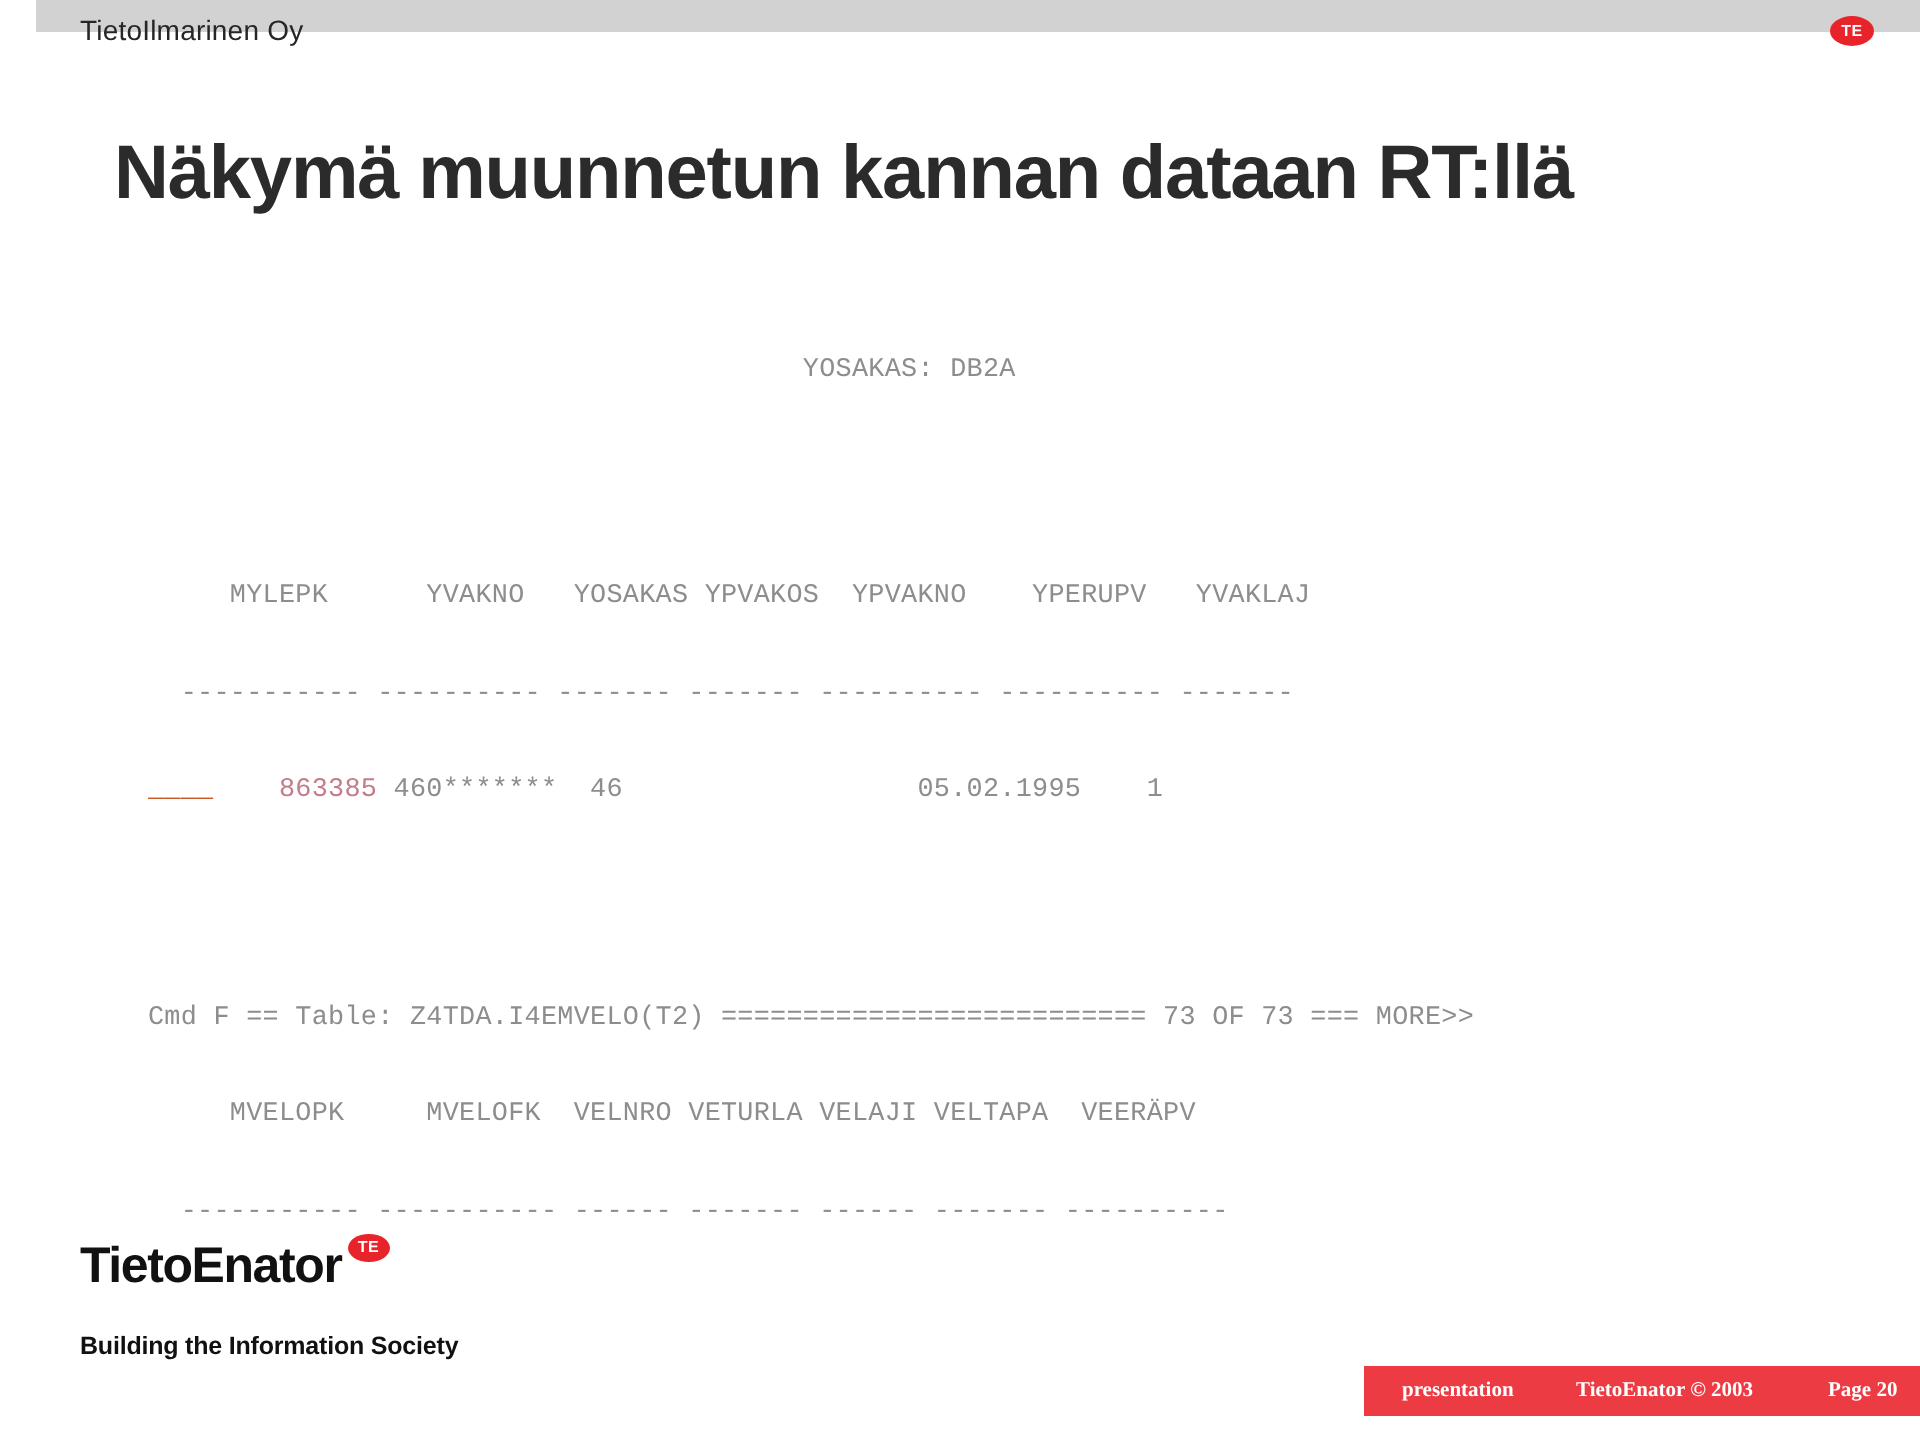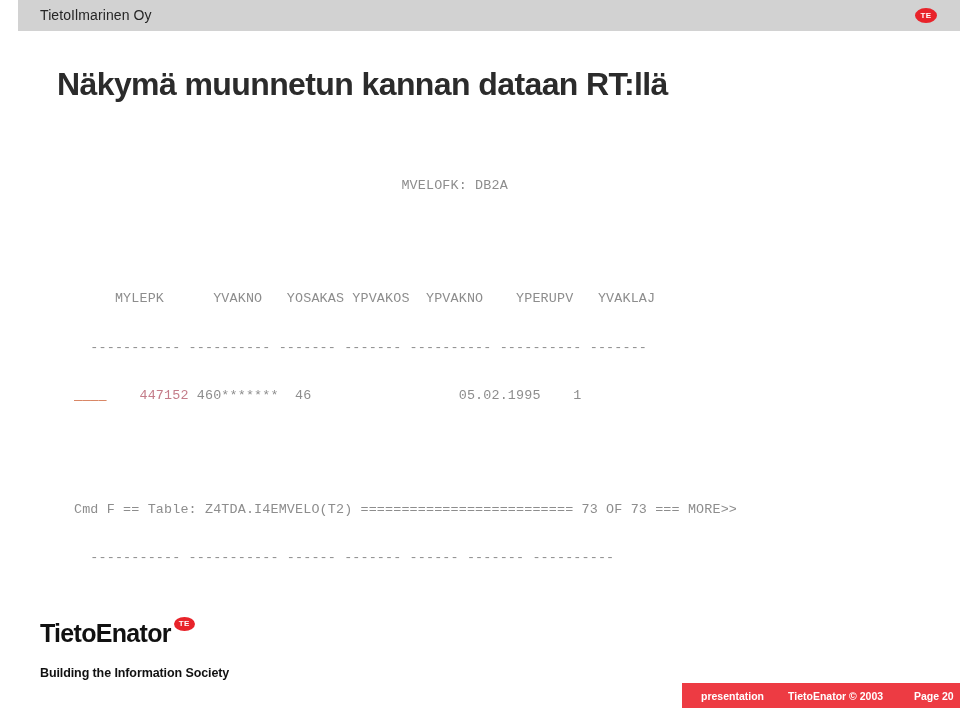--- a/index.html
+++ b/index.html
@@ -15,21 +15,21 @@
     font-family: "Liberation Sans", sans-serif;
     color: #1a1a1a;
   }
 
   
   #top-band {
     position: absolute;
     left: 18px;
     top: 0;
     width: 942px;
-    height: 31px;
+    height: 16px;
     background: #d2d2d2;
   }
   #top-band-title {
     position: absolute;
     left: 22px;
     top: 7px;
     font-size: 14px;
     color: #262626;
     letter-spacing: .1px;
     white-space: nowrap;
@@ -48,21 +48,21 @@
     line-height: 15px;
     text-align: center;
     letter-spacing: .3px;
   }
 
   
   #page-title {
     position: absolute;
     left: 57px;
     top: 66px;
-    font-size: 32px;
+    font-size: 38px;
     font-weight: bold;
     color: #2b2b2b;
     letter-spacing: -0.6px;
     white-space: nowrap;
   }
 
   
   #terminal {
     position: absolute;
     left: 74px;
@@ -129,46 +129,48 @@
     height: 25px;
     background: #ed3b43;
     color: #ffffff;
     font-size: 10.5px;
     font-weight: bold;
   }
   #footer-bar span {
     position: absolute;
     top: 7px;
     white-space: nowrap;
+    font-family: Liberation Serif, serif;
   }
   #footer-presentation { left: 19px; }
   #footer-copyright   { left: 106px; }
   #footer-page        { left: 216px; padding-left: 16px; }
 </style>
 </head>
 <body>
 
 <div id="top-band">
   <div id="top-band-title">TietoIlmarinen Oy</div>
   <div id="top-logo">TE</div>
 </div>
 
 <div id="page-title">Näkymä muunnetun kannan dataan RT:llä</div>
 
 <div id="terminal">
 
-  <div class="row">                                        MVELOFK: DB2A</div>
+  <div class="row">                                        YOSAKAS: DB2A</div>
   <div class="blank"></div>
 
   <div class="row">     MYLEPK      YVAKNO   YOSAKAS YPVAKOS  YPVAKNO    YPERUPV   YVAKLAJ</div>
   <div class="row">  ----------- ---------- ------- ------- ---------- ---------- -------</div>
-  <div class="row"><span class="sel">____</span><span class="hl-red">    447152</span><span> 460*******  46                  05.02.1995    1</span></div>
+  <div class="row"><span class="sel">____</span><span class="hl-red">    863385</span><span> 460*******  46                  05.02.1995    1</span></div>
   <div class="blank"></div>
 
   <div class="row">Cmd F == Table: Z4TDA.I4EMVELO(T2) ========================== 73 OF 73 === MORE&gt;&gt;</div>
+  <div class="row">     MVELOPK     MVELOFK  VELNRO VETURLA VELAJI VELTAPA  VEERÄPV</div>
   <div class="row">  ----------- ----------- ------ ------- ------ ------- ----------</div>
   
   
 
   
   
   
   
   
 

